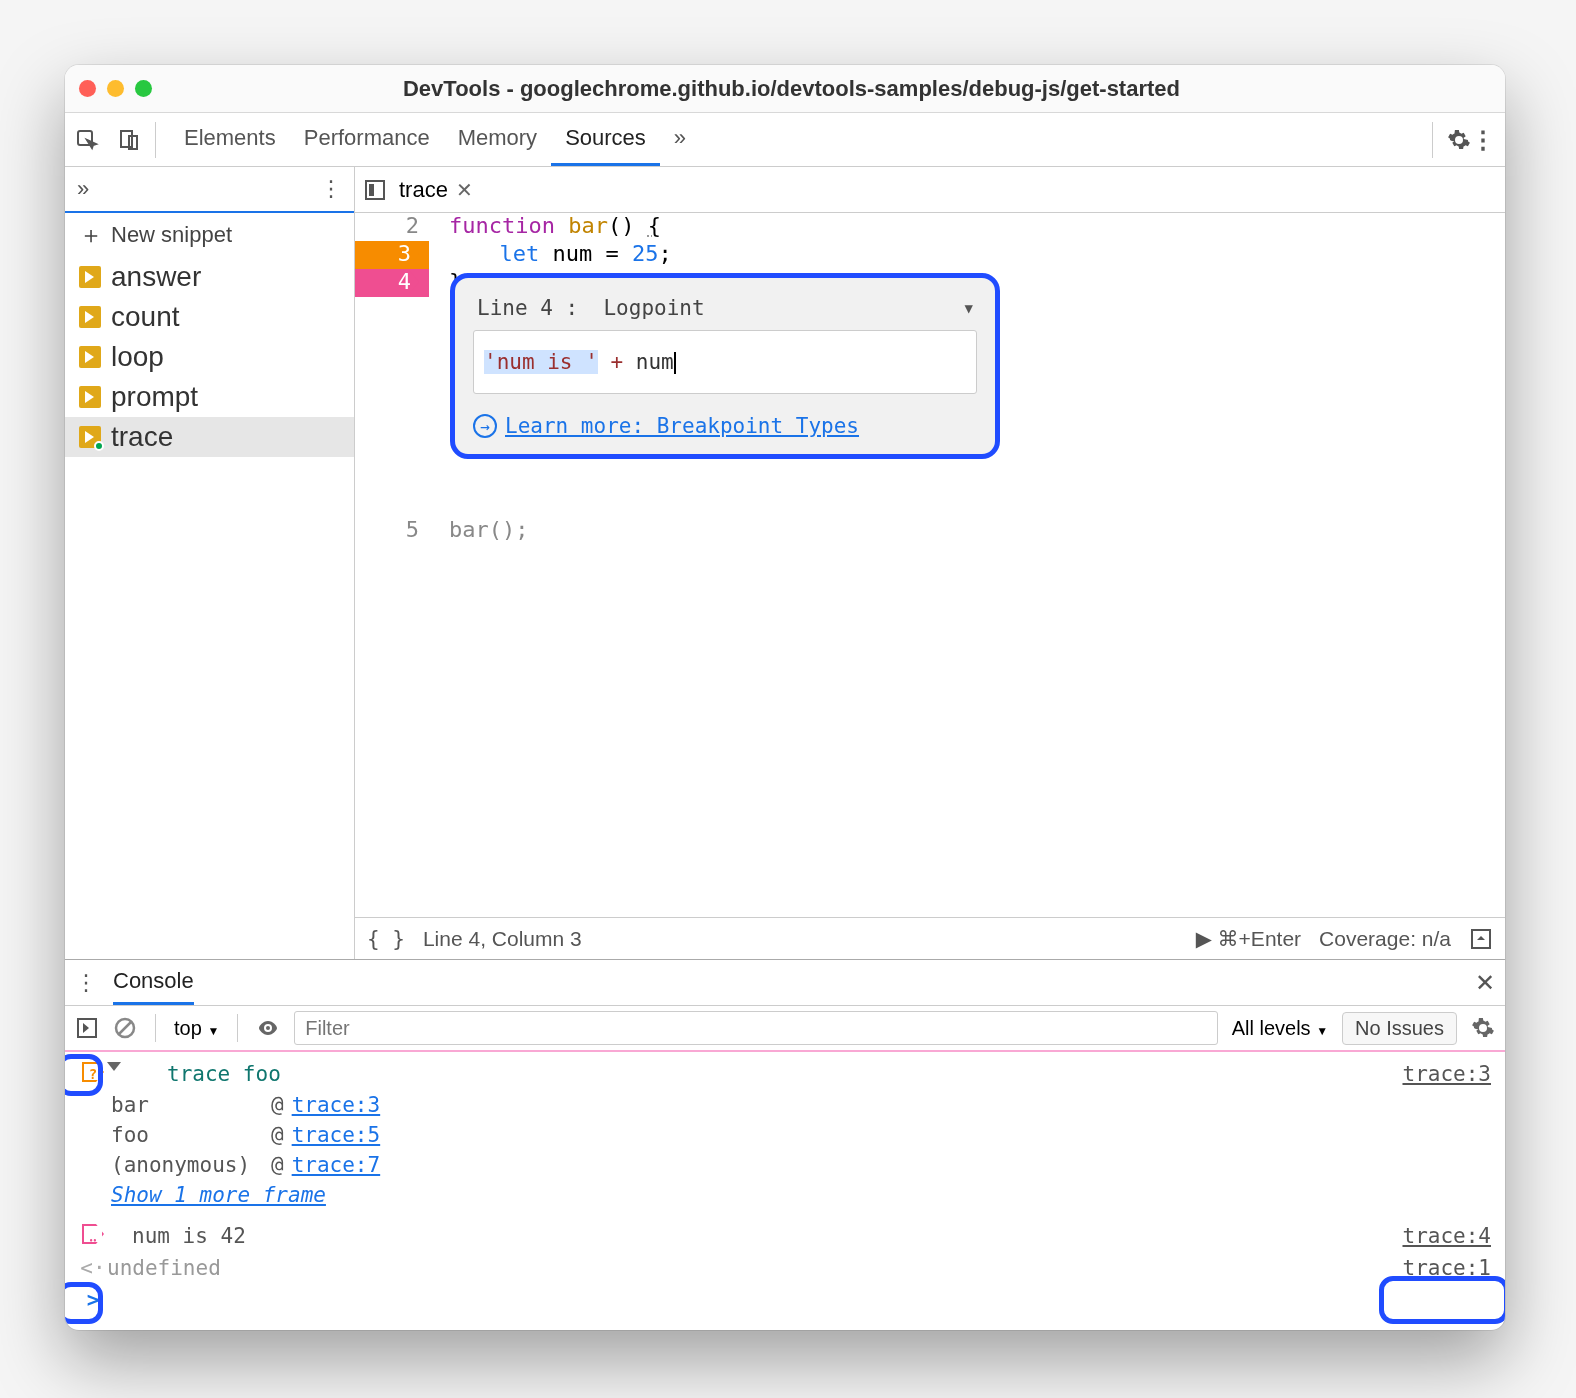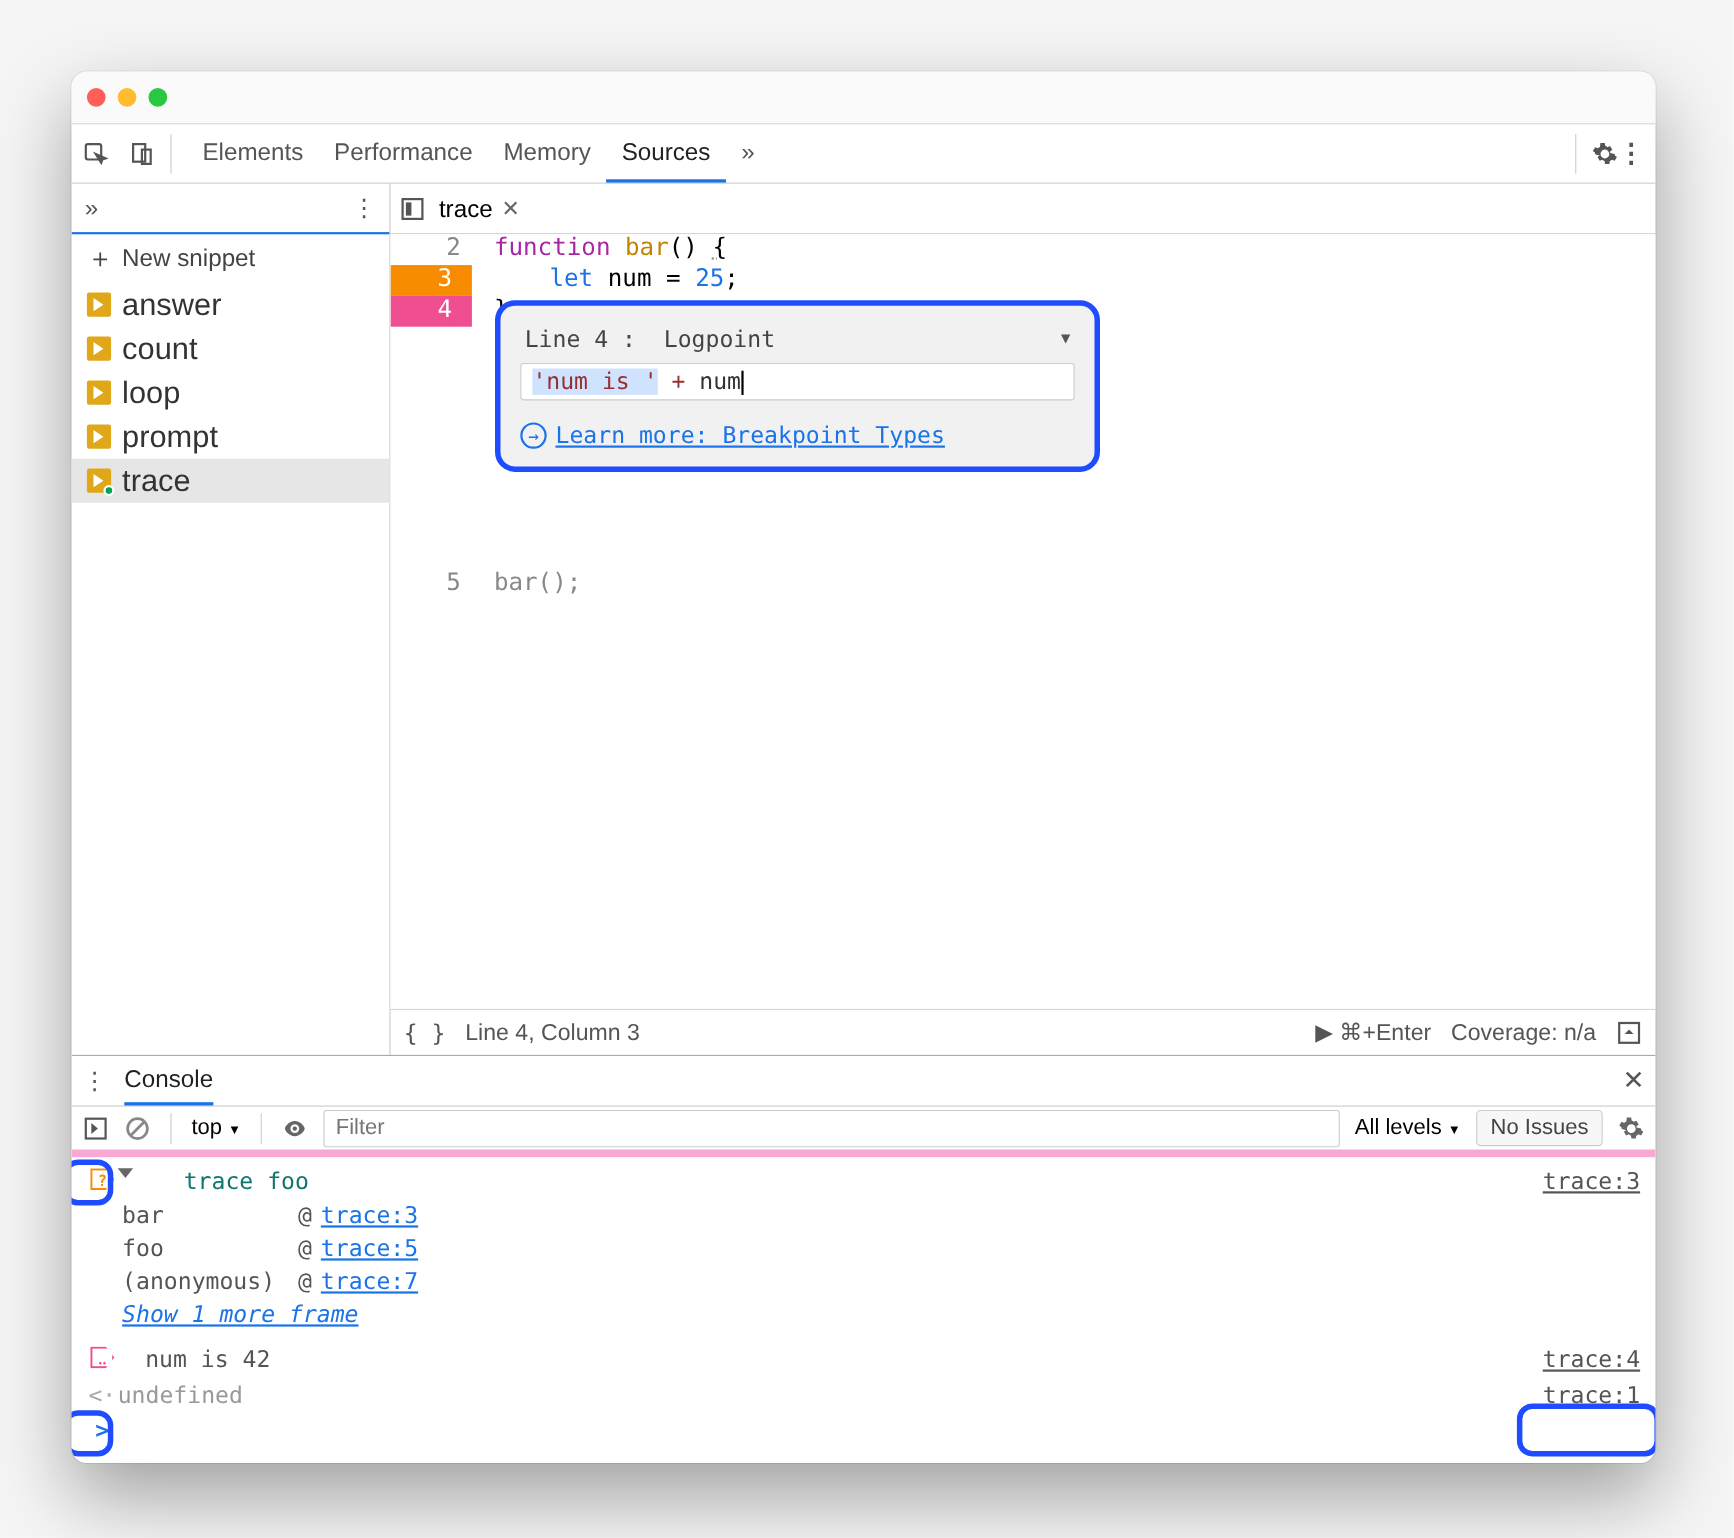--- a/index.html
+++ b/index.html
@@ -71,36 +71,36 @@
   .code-text{padding-left:20px; white-space:pre;}
   .kw{color:#a626a4;} .kw-let{color:#1a73e8;margin-left:24px;} .fn{color:#c18401;} .num{color:#1a73e8;} .brace{text-decoration:underline dotted #999;}
 
   .popover{
     position:absolute; left:95px; top:60px; width:550px;
     background:#f1f1f1; border:5px solid #204cff; border-radius:18px;
     padding:12px 18px 16px; z-index:5;
   }
   .pop-head{display:flex;align-items:center; font-size:21px; color:#444; padding:6px 4px 10px;}
   .pop-head .dd{margin-left:auto; font-size:14px; color:#555;}
-  .pop-input{background:#fff; border:1px solid #ccc; border-radius:3px; padding:4px 10px; font-family:Menlo,monospace; font-size:21px; color:#9a2f2f;}
+  .pop-input{background:#fff; border:1px solid #ccc; border-radius:3px; padding:19px 10px; font-family:Menlo,monospace; font-size:21px; color:#9a2f2f;}
   .pop-input .sel{background:#cfe3ff;}
   .cursor{display:inline-block;width:2px;height:22px;background:#000;vertical-align:middle;}
   .pop-link{display:flex;align-items:center;gap:8px; margin-top:20px; color:#1a73e8; font-size:21px;}
   .pop-link a{text-decoration:underline;}
   .circ-arrow{width:24px;height:24px;border:2px solid #1a73e8;border-radius:50%;display:inline-flex;align-items:center;justify-content:center;}
   .circ-arrow::after{content:"→";font-size:16px;color:#1a73e8;}
 
   .statusbar{height:42px;border-top:1px solid #ccc; display:flex; align-items:center; padding:0 12px; gap:18px; font-size:21px; color:#555;}
   .statusbar .fill{flex:1;}
 
   
   .console{border-top:1px solid #aaa; display:flex; flex-direction:column;}
   .con-tabs{height:46px; display:flex; align-items:center; gap:16px; padding:0 10px; border-bottom:1px solid #ccc;}
   .con-tab{font-size:22px; color:#222; height:100%; display:flex; align-items:center; border-bottom:3px solid #1a73e8;}
-  .con-bar{height:46px; display:flex; align-items:center; gap:14px; padding:0 10px; border-bottom:7px solid #f9a8d4; font-size:20px;}
+  .con-bar{height:46px; display:flex; align-items:center; gap:14px; padding:0 10px; border-bottom:2px solid #f9a8d4; font-size:20px;}
   .filter-input{flex:1; height:34px; border:1px solid #ccc; border-radius:3px; padding:0 10px; font-size:20px; color:#888; background:#fff;}
   .btn-chip{border:1px solid #ccc; border-radius:4px; padding:4px 12px; font-size:20px; color:#444; background:#f7f7f7;}
   .con-body{font-family:Menlo,Consolas,monospace; font-size:21px; padding:6px 14px 14px; position:relative;}
   .con-line{display:flex; align-items:flex-start; padding:4px 0;}
   .con-ico{width:28px; display:inline-flex; justify-content:center;}
   .con-ico .marker{display:inline-block; width:22px; height:20px; clip-path:polygon(0 0,calc(100% - 8px) 0,100% 50%,calc(100% - 8px) 100%,0 100%); text-align:center; line-height:20px; font-size:14px; font-weight:bold;}
   .mk-orange{background:#fff; color:#f78c00; border:2px solid #f78c00; box-sizing:border-box;}
   .mk-pink{color:#ef4e91; border:2px solid #ef4e91; box-sizing:border-box;}
   .con-src{margin-left:auto; color:#555; text-decoration:underline;}
   .stack{padding-left:32px;}
@@ -119,20 +119,21 @@
 <body>
 
 <div class="window">
 
   <div class="titlebar">
     <div class="traffic">
       <div class="tl red"></div>
       <div class="tl yel"></div>
       <div class="tl grn"></div>
     </div>
+    <div class="title">DevTools - googlechrome.github.io/devtools-samples/debug-js/get-started</div>
   </div>
 
   <div class="toolbar">
     <div class="tb-group">
       <span class="icon-btn">
         <svg viewBox="0 0 24 24" fill="none" stroke="#555" stroke-width="2">
             <rect x="3" y="3" width="14" height="14" rx="2"></rect>
             <path d="M12 12 l9 4 -3 1 -1 3 z" fill="#555"></path>
           </svg>
       </span>

